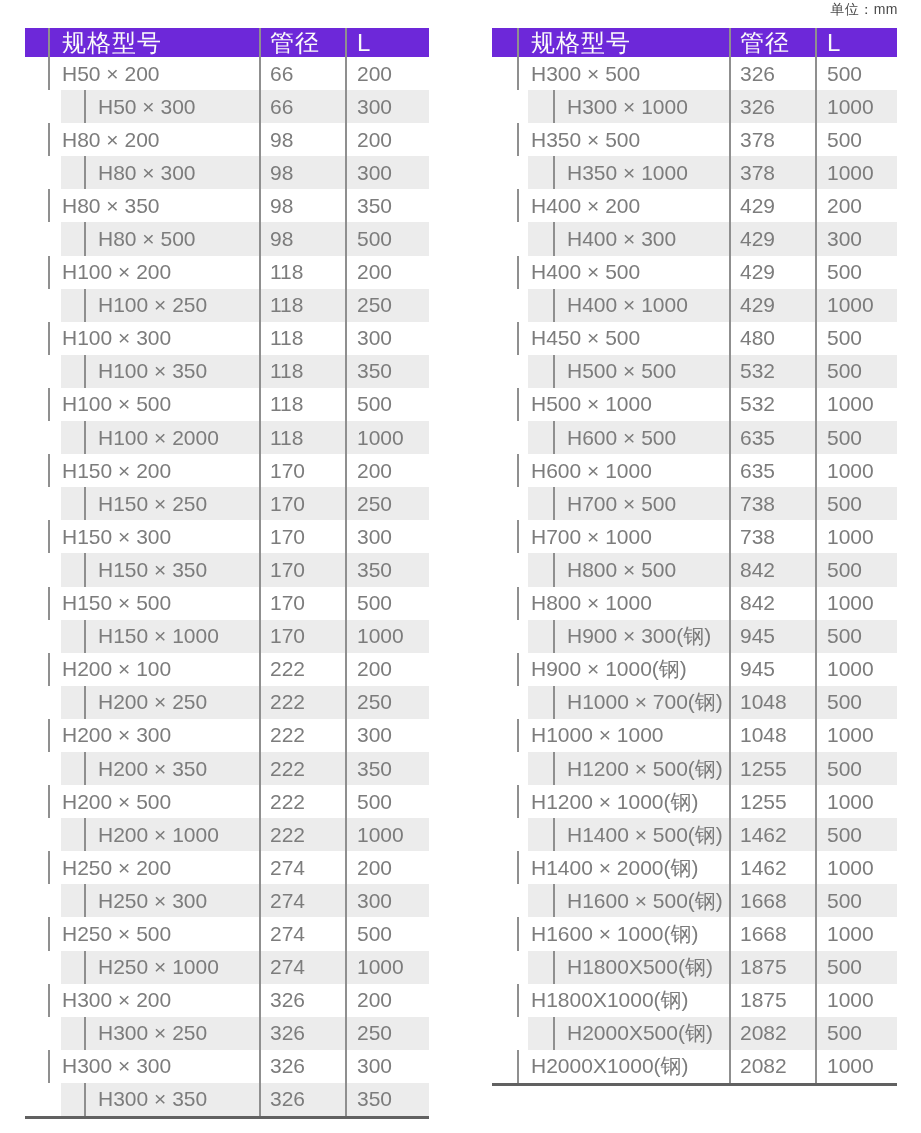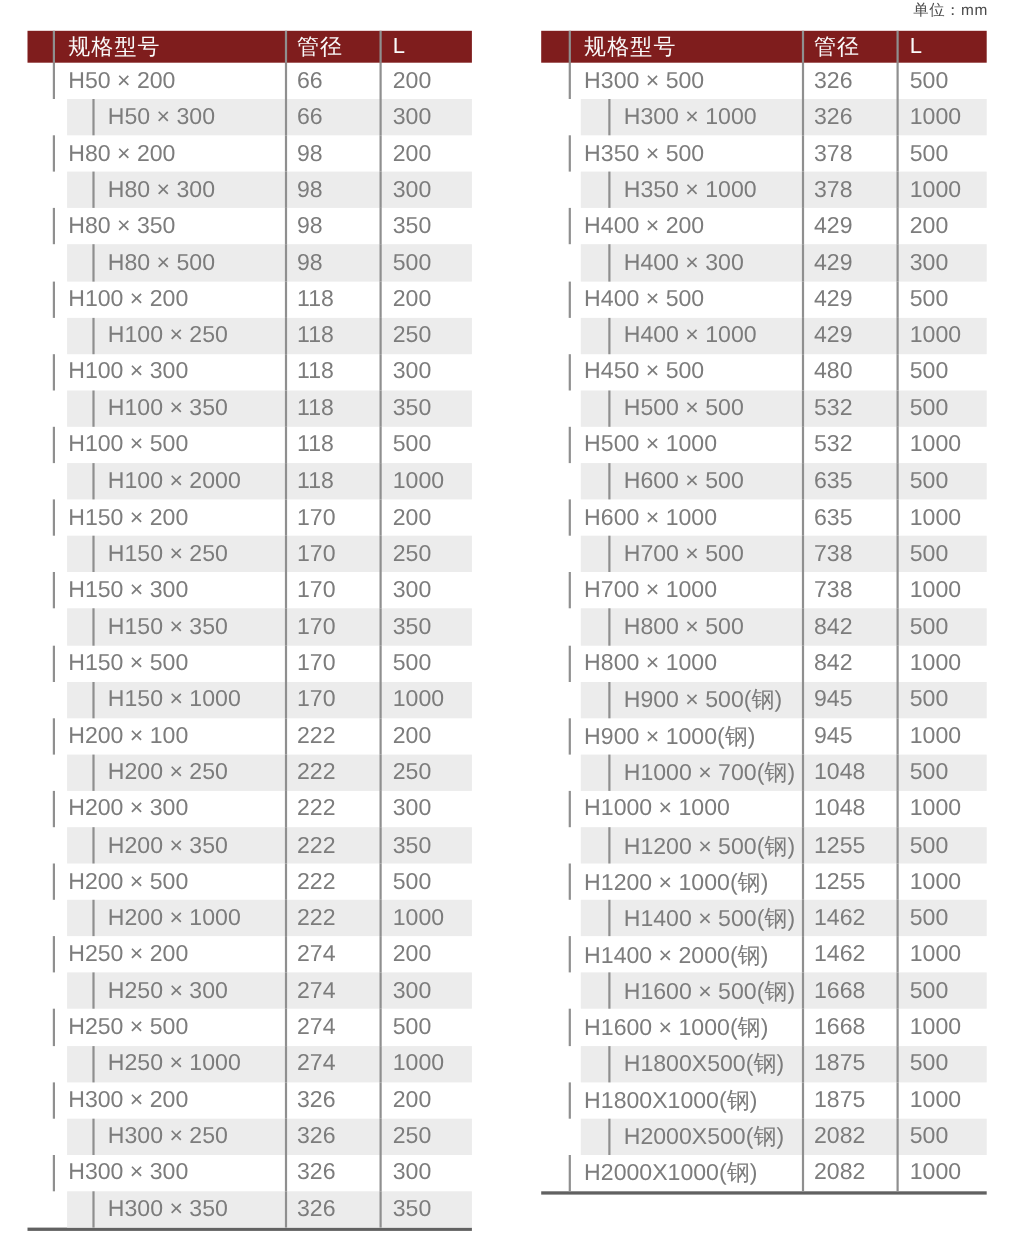--- a/index.html
+++ b/index.html
@@ -14,21 +14,21 @@
   }
   .spec-table{position:absolute;top:28px;border-bottom:3px solid #616161;}
   #table-left{left:25px;width:404px;}
   #table-right{left:492px;width:405px;}
   .row{
     display:grid;align-items:stretch;
     height:33.1px;color:#7c7c7c;font-size:21px;
   }
   #table-left .row{grid-template-columns:23px 1fr 86px 84px;}
   #table-right .row{grid-template-columns:25px 1fr 86px 82px;}
-  .row.header{height:29px;background:#7f1d1d;color:#fafafa;font-size:20px;letter-spacing:1px;}
+  .row.header{height:29px;background:#6d28d9;color:#fafafa;font-size:24px;letter-spacing:1px;}
   .row.stripe{background:#ececec;margin-left:36px;}
   .cell{
     border-left:2px solid #8f8f8f;
     padding-left:12px;box-sizing:border-box;
     display:flex;align-items:center;white-space:nowrap;overflow:hidden;
   }
   .cell.c2{padding-left:9px;}
   .cell.c3{padding-left:10px;}
   .gutter{}
 </style>
@@ -342,21 +342,21 @@
       <div class="cell c3">500</div>
     </div>
     <div class="row">
       <div class="gutter"></div>
       <div class="cell c1">H800 × 1000</div>
       <div class="cell c2">842</div>
       <div class="cell c3">1000</div>
     </div>
     <div class="row stripe">
       <div class="gutter"></div>
-      <div class="cell c1">H900 × 500(钢)</div>
+      <div class="cell c1">H900 × 300(钢)</div>
       <div class="cell c2">945</div>
       <div class="cell c3">500</div>
     </div>
     <div class="row">
       <div class="gutter"></div>
       <div class="cell c1">H900 × 1000(钢)</div>
       <div class="cell c2">945</div>
       <div class="cell c3">1000</div>
     </div>
     <div class="row stripe">

